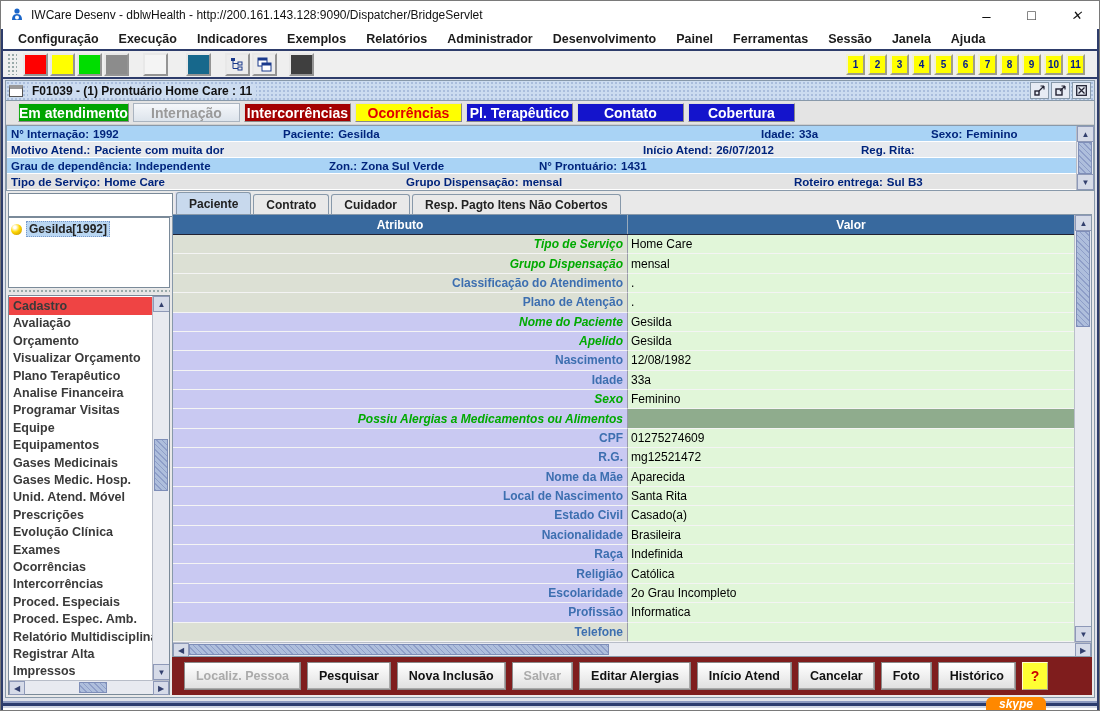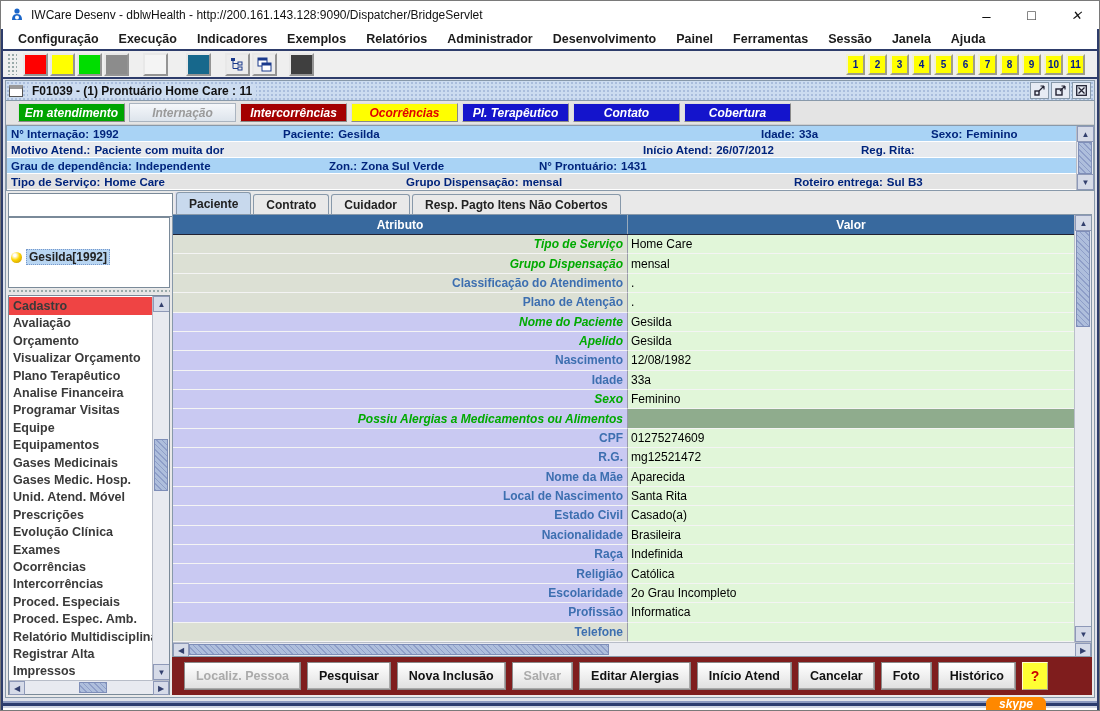--- a/index.html
+++ b/index.html
@@ -47,21 +47,21 @@
     display:flex; align-items:center; padding:0 3px; border-bottom:1px solid #8899aa; }
   .iframe-icon { width:14px; height:12px; border:1px solid #555; background:#fff; border-top:4px solid #9a9a9a; margin-right:5px; flex:0 0 auto; }
   .iframe-title-text { font-weight:bold; font-size:12px; color:#111; background:#ccdcf0; padding:0 4px; white-space:nowrap; }
   .iframe-title .tb-spacer { background:transparent; }
   .if-btn { width:19px; height:17px; background:#e6ebf4; border:1px solid #8899aa; margin-left:2px;
     display:flex; align-items:center; justify-content:center; }
 
   
   .status-row { height:24px; background:#e4e4e4; display:flex; align-items:center; gap:4px; padding-left:12px; border-bottom:1px solid #cfcfcf; }
   .status-btn { flex:0 0 107px; height:19px; display:flex; align-items:center; justify-content:center;
-    font-weight:bold; font-size:12px; border:1px outset #ddd; white-space:nowrap;font-style:italic; }
+    font-weight:bold; font-size:14px; border:1px outset #ddd; white-space:nowrap; }
   .sb-green { background:#00a400; color:#fff; }
   .sb-disabled { background:linear-gradient(#f5f7fa,#dde4ec); color:#9a9a9a; border:1px solid #aab4c0; }
   .sb-darkred { background:#a40000; color:#fff; }
   .sb-yellow { background:#ffff00; color:#e00000; }
   .sb-blue { background:#1414cc; color:#fff; }
 
   
   .info-panel { height:66px; border:1px solid #8899aa; display:flex; background:#fff; }
   .info-rows { flex:1; display:flex; flex-direction:column; }
   .info-row { flex:1; display:flex; align-items:center; padding-left:4px; border-bottom:1px solid #fff; overflow:hidden; }
@@ -86,21 +86,21 @@
   .sc-thumb { position:absolute; background:#aebedc; border:1px solid #7e8eb8;
     background-image:repeating-linear-gradient(45deg,#8e9ec8 0 1px,transparent 1px 4px); }
 
   
   .content { flex:1; display:flex; overflow:hidden; padding:1px 2px 2px 2px; gap:2px; }
   .left-col { width:162px; display:flex; flex-direction:column; }
   .search-row { height:27px; display:flex; gap:2px; align-items:center; }
   .search-input { flex:1; height:24px; border:1px solid #7a8a99; background:#fff; padding:0 4px; font-size:12px; }
   .search-btn { width:27px; height:25px; background:#e9edf4; border:1px outset #dde; display:flex; align-items:center; justify-content:center; }
   .tree-box { height:88px; background:#fff; border:1px solid #7a8a99; padding:3px 2px; }
-  .tree-item { display:flex; align-items:center; gap:4px;margin-top:28px; }
+  .tree-item { display:flex; align-items:center; gap:4px; }
   .tree-ball { width:11px; height:11px; border-radius:50%; background:radial-gradient(circle at 35% 30%, #fff 0 12%, #ffd700 45%, #b8860b 100%); flex:0 0 auto; }
   .tree-label { font-weight:bold; font-size:12px; color:#222; background:#b9d6f2; border:1px dotted #7799cc; padding:0 2px; }
   .splitter { height:7px; margin:1px 0;
     background-image:radial-gradient(#9aa 0.8px, transparent 0.8px); background-size:4px 4px; background-color:#e6e6e6; }
   .side-list-wrap { flex:1; display:flex; flex-direction:column; border:1px solid #7a8a99; background:#fff; }
   .side-list-body { flex:1; display:flex; overflow:hidden; }
   .side-list { flex:1; overflow:hidden; padding-top:1px; }
   .side-item { height:17.4px; display:flex; align-items:center; padding-left:4px;
     font-weight:bold; font-size:12.5px; color:#3a3a3a; white-space:nowrap; }
   .side-item.selected { background:#ef4444; }

